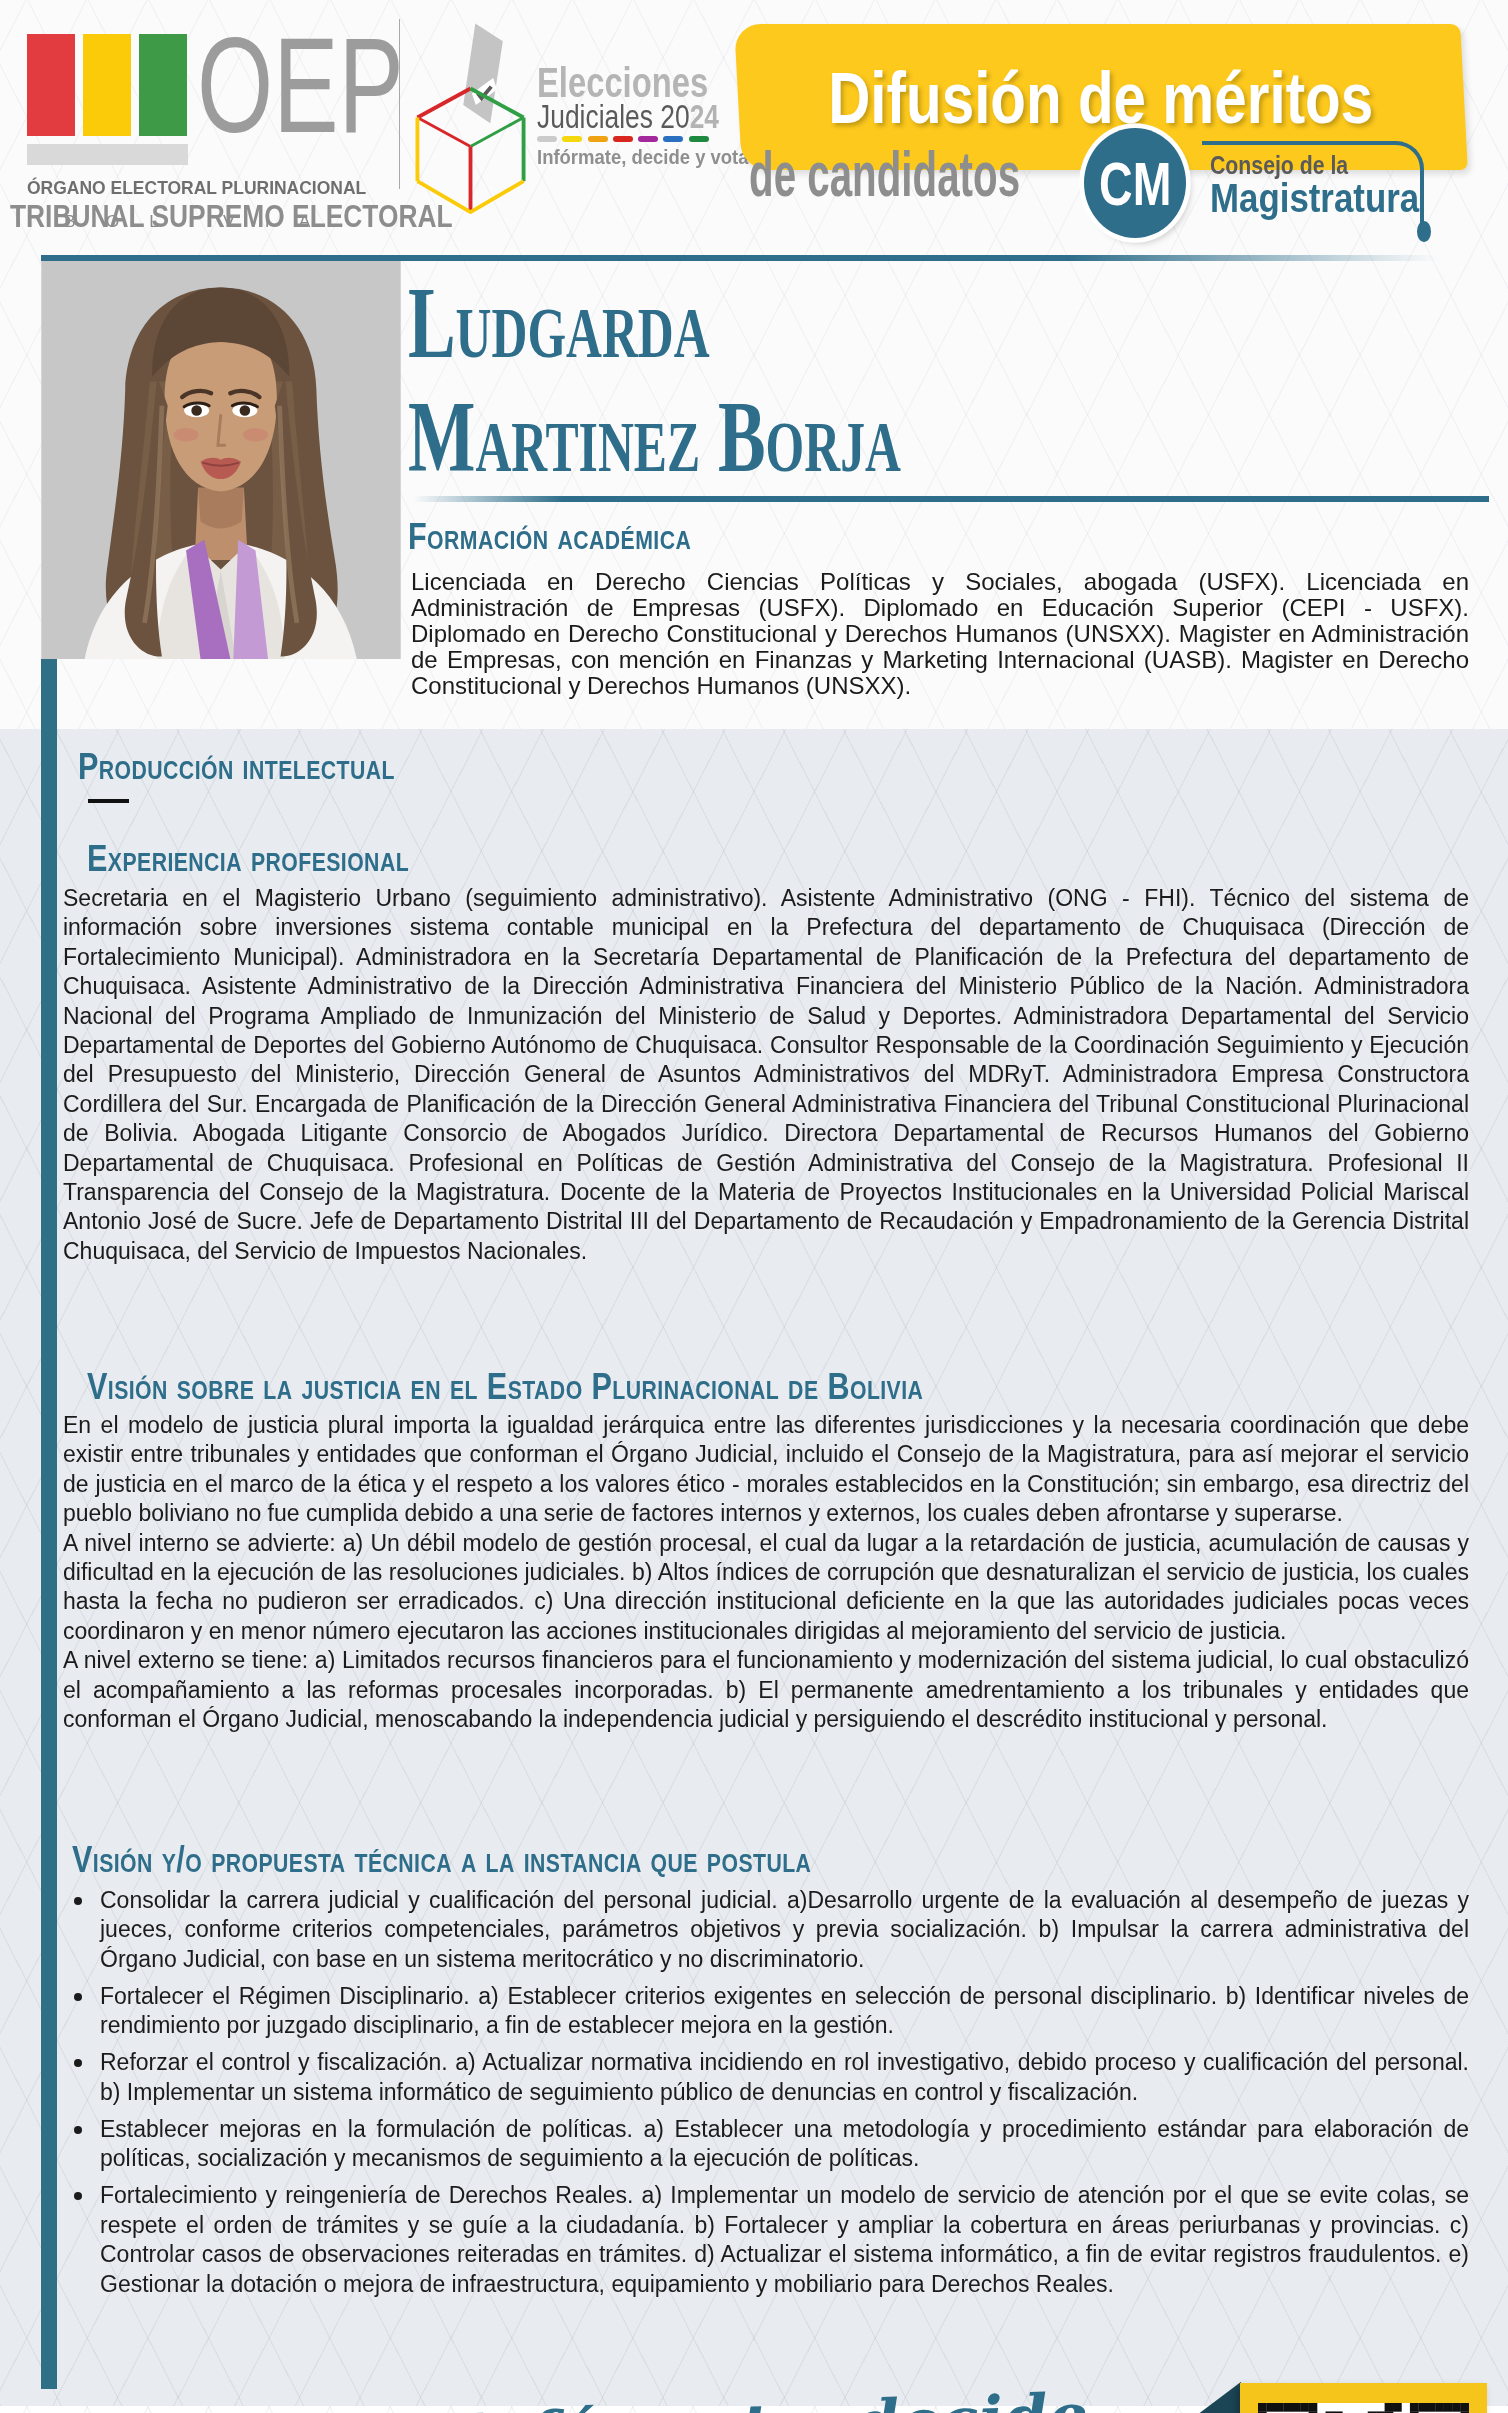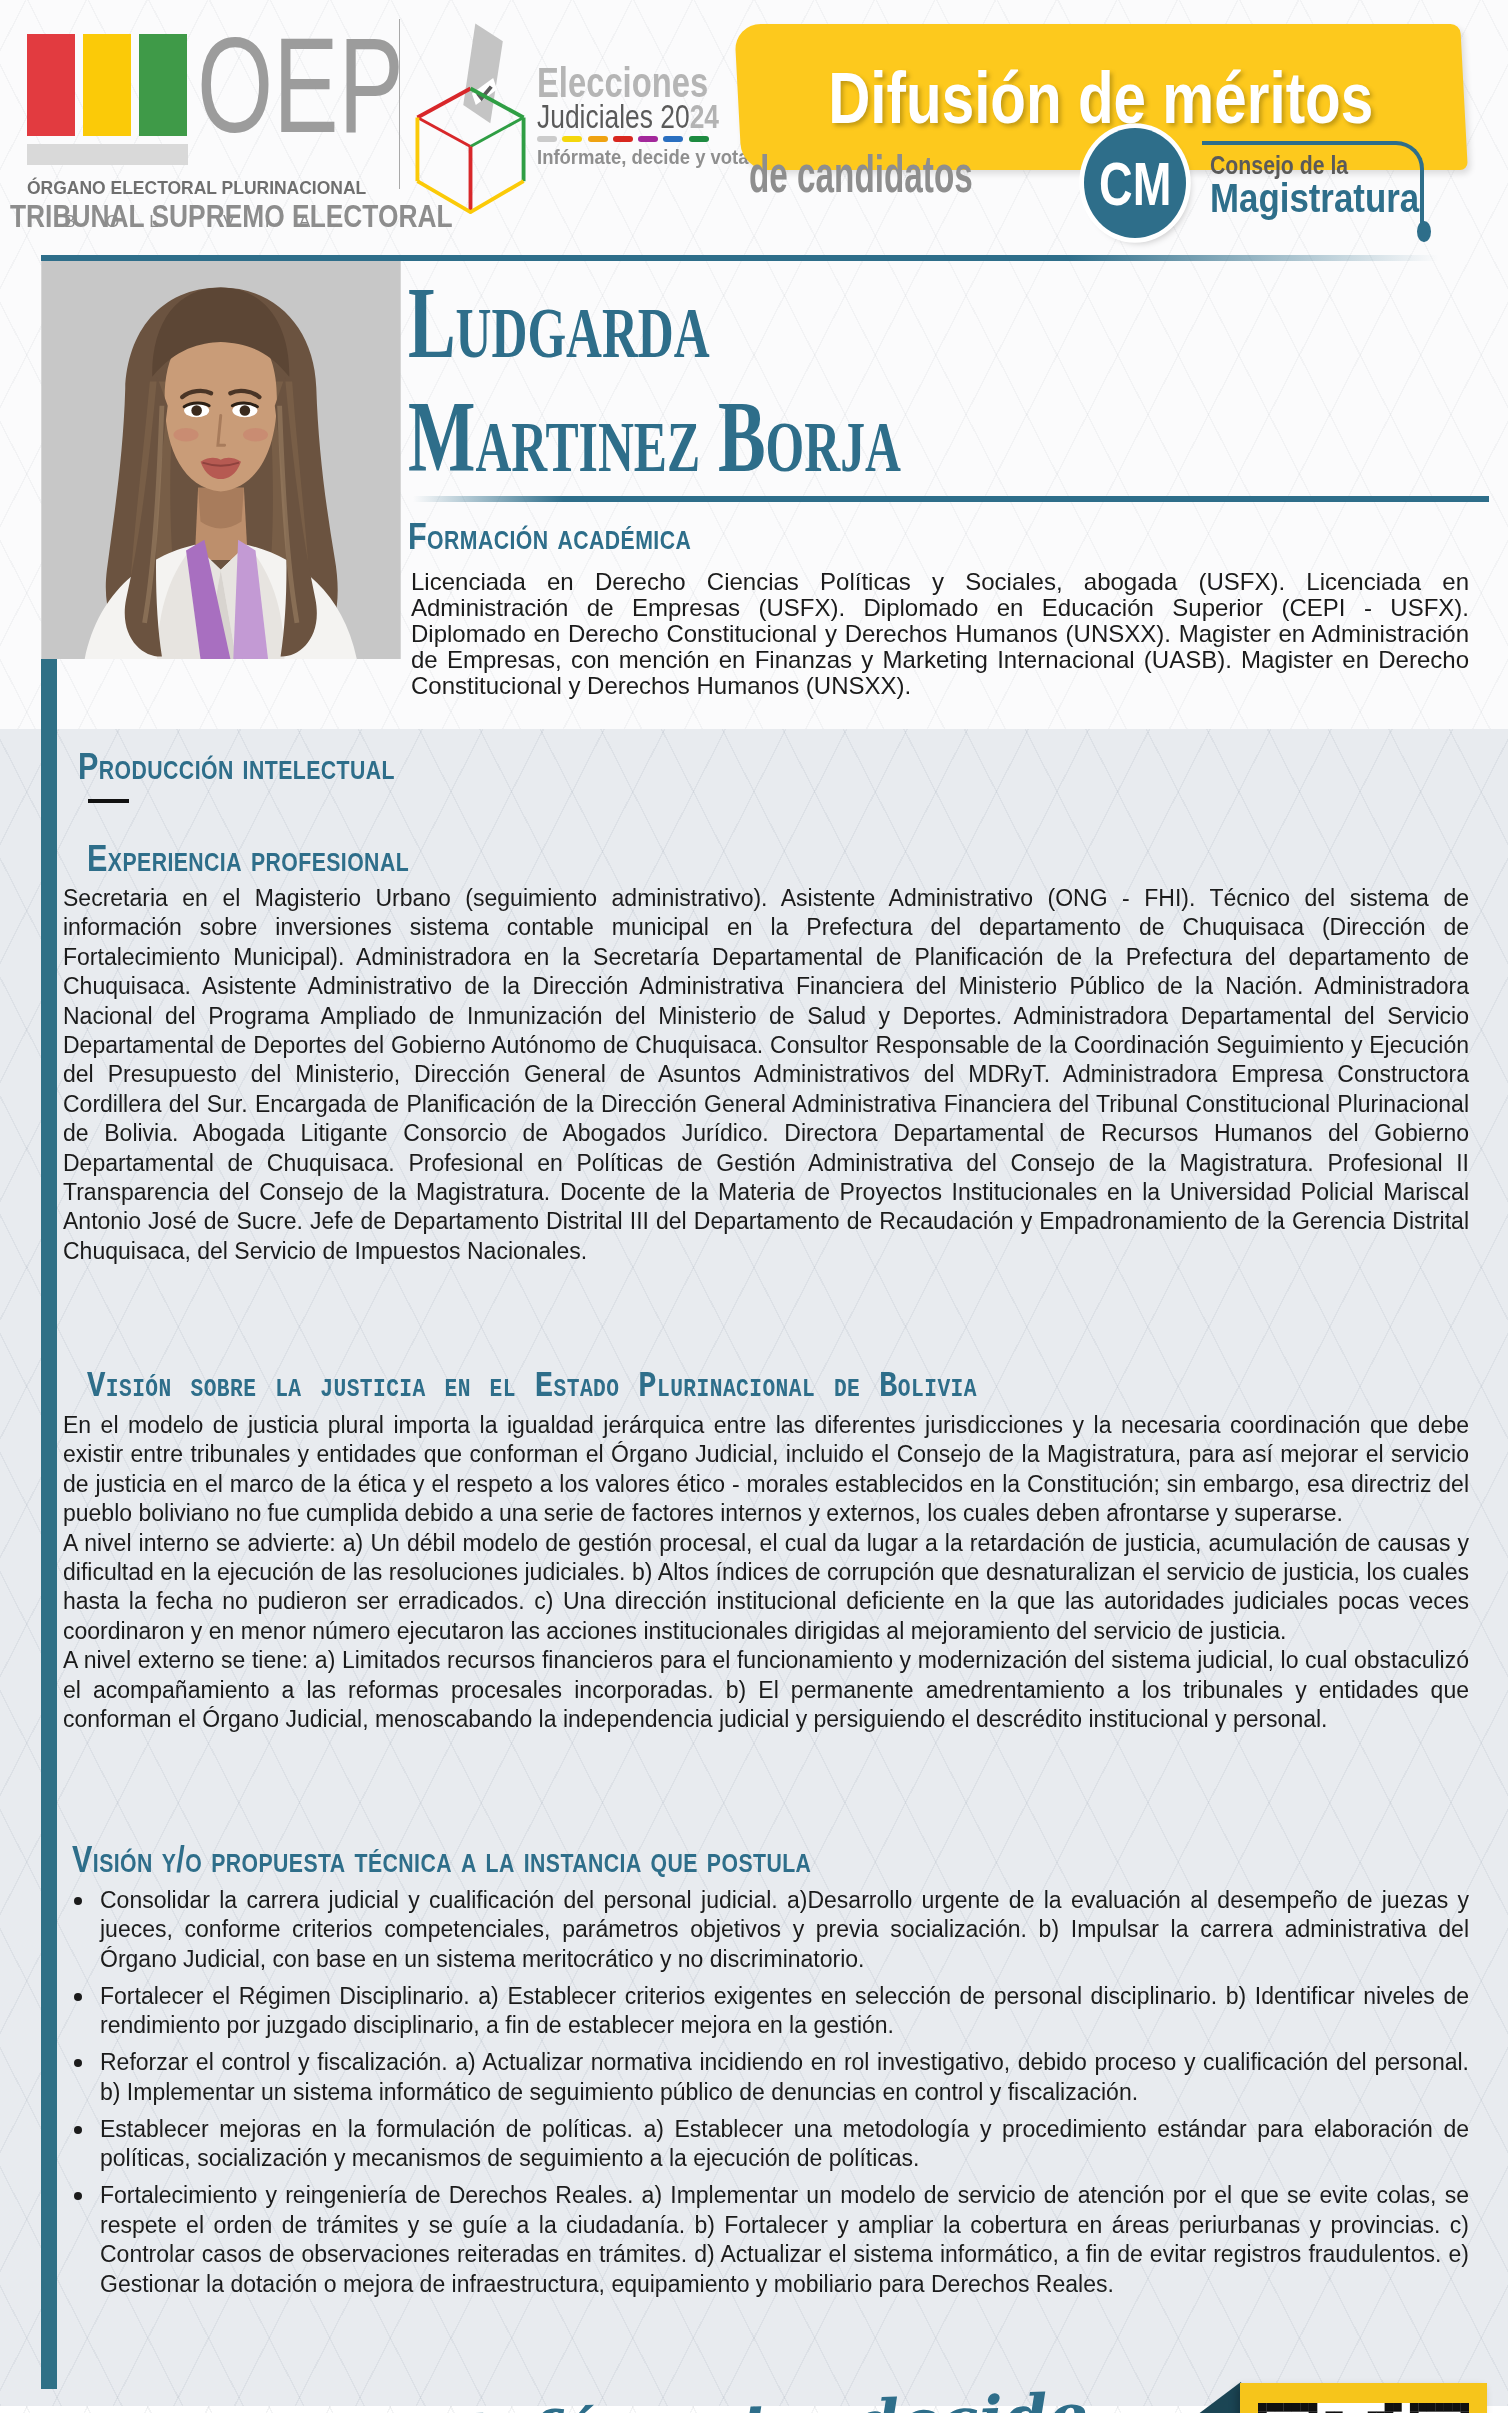--- a/index.html
+++ b/index.html
@@ -32,21 +32,21 @@
   .elec-sub .p2{color:#b3b3b3;font-weight:700;}
   .elec-dashes{left:537px;top:136px;width:183px;display:flex;gap:5.3px;}
   .elec-dashes div{height:6.3px;width:20px;border-radius:3.4px;}
   .elec-tagline{left:537px;top:145px;font-size:21px;font-weight:700;color:#8f8f8f;}
 
   .banner{left:738px;top:24px;width:726px;height:146px;}
   .banner::before{content:"";position:absolute;inset:0;background:#fdc91d;
      border-radius:26.5px 9.7px 7.7px 26.5px;transform:skewX(3deg);box-shadow:2.9px 3.9px 6.8px rgba(0,0,0,0.12);}
   .banner-title{position:absolute;inset:0;display:flex;align-items:center;justify-content:center;
      font-size:73px;font-weight:700;color:#ffffff;text-shadow:3.4px 3.4px 4.8px rgba(90,70,0,0.35);}
-  .banner-sub{left:749px;top:143px;font-size:52px;font-weight:700;color:#8e8e8e;line-height:62px;}
+  .banner-sub{left:749px;top:143px;font-size:63px;font-weight:700;color:#8e8e8e;line-height:62px;}
 
   .cm-ellipse{left:1084px;top:128px;width:102px;height:110px;background:#2e6e8a;border-radius:50%;
      box-shadow:0 0 0 4.8px #ffffff, 3.9px 4.8px 7.7px rgba(0,0,0,0.22);display:flex;align-items:center;justify-content:center;}
   .cm-abbr{font-size:62px;font-weight:700;color:#ffffff;}
   .cm-line1{left:1210px;top:151px;font-size:25px;font-weight:700;color:#5a5a5a;}
   .cm-line2{left:1210px;top:175px;font-size:41px;font-weight:700;color:#2e6e8a;}
   .cm-deco{left:1202px;top:141px;width:218px;height:81px;border-top:4.8px solid #2e6e8a;
      border-right:4.8px solid #2e6e8a;border-top-right-radius:28px;}
   .cm-dot{left:1417px;top:221px;width:13.5px;height:21px;background:#2e6e8a;border-radius:50%;}
 
@@ -219,21 +219,21 @@
 
   <div class="abs gray-band"></div>
   <div class="abs left-bar"></div>
 
   <h2 class="abs sec-h produccion-h" style="margin:0;"><span class="cx" style="transform:scaleX(.85)">Producción intelectual</span></h2>
   <div class="abs produccion-dash">—</div>
 
   <h2 class="abs sec-h experiencia-h" style="margin:0;"><span class="cx" style="transform:scaleX(.85)">Experiencia profesional</span></h2>
   <p class="abs body-txt experiencia-p" style="margin:0;">Secretaria en el Magisterio Urbano (seguimiento administrativo). Asistente Administrativo (ONG - FHI). Técnico del sistema de información sobre inversiones sistema contable municipal en la Prefectura del departamento de Chuquisaca (Dirección de Fortalecimiento Municipal). Administradora en la Secretaría Departamental de Planificación de la Prefectura del departamento de Chuquisaca. Asistente Administrativo de la Dirección Administrativa Financiera del Ministerio Público de la Nación. Administradora Nacional del Programa Ampliado de Inmunización del Ministerio de Salud y Deportes. Administradora Departamental del Servicio Departamental de Deportes del Gobierno Autónomo de Chuquisaca. Consultor Responsable de la Coordinación Seguimiento y Ejecución del Presupuesto del Ministerio, Dirección General de Asuntos Administrativos del MDRyT. Administradora Empresa Constructora Cordillera del Sur. Encargada de Planificación de la Dirección General Administrativa Financiera del Tribunal Constitucional Plurinacional de Bolivia. Abogada Litigante Consorcio de Abogados Jurídico. Directora Departamental de Recursos Humanos del Gobierno Departamental de Chuquisaca. Profesional en Políticas de Gestión Administrativa del Consejo de la Magistratura. Profesional II Transparencia del Consejo de la Magistratura. Docente de la Materia de Proyectos Institucionales en la Universidad Policial Mariscal Antonio José de Sucre. Jefe de Departamento Distrital III del Departamento de Recaudación y Empadronamiento de la Gerencia Distrital Chuquisaca, del Servicio de Impuestos Nacionales.</p>
 
-  <h2 class="abs sec-h vision-h" style="margin:0;font-family:Liberation Mono, monospace;"><span class="cx" style="transform:scaleX(.85)">Visión sobre la justicia en el Estado Plurinacional de Bolivia</span></h2>
+  <h2 class="abs sec-h vision-h" style="margin:0;"><span class="cx" style="transform:scaleX(.85)">Visión sobre la justicia en el Estado Plurinacional de Bolivia</span></h2>
   <div class="abs body-txt vision-body">
     <p>En el modelo de justicia plural importa la igualdad jerárquica entre las diferentes jurisdicciones y la necesaria coordinación que debe existir entre tribunales y entidades que conforman el Órgano Judicial, incluido el Consejo de la Magistratura, para así mejorar el servicio de justicia en el marco de la ética y el respeto a los valores ético - morales establecidos en la Constitución; sin embargo, esa directriz del pueblo boliviano no fue cumplida debido a una serie de factores internos y externos, los cuales deben afrontarse y superarse.</p>
     <p>A nivel interno se advierte: a) Un débil modelo de gestión procesal, el cual da lugar a la retardación de justicia, acumulación de causas y dificultad en la ejecución de las resoluciones judiciales. b) Altos índices de corrupción que desnaturalizan el servicio de justicia, los cuales hasta la fecha no pudieron ser erradicados. c) Una dirección institucional deficiente en la que las autoridades judiciales pocas veces coordinaron y en menor número ejecutaron las acciones institucionales dirigidas al mejoramiento del servicio de justicia.</p>
     <p>A nivel externo se tiene: a) Limitados recursos financieros para el funcionamiento y modernización del sistema judicial, lo cual obstaculizó el acompañamiento a las reformas procesales incorporadas. b) El permanente amedrentamiento a los tribunales y entidades que conforman el Órgano Judicial, menoscabando la independencia judicial y persiguiendo el descrédito institucional y personal.</p>
   </div>
 
   <h2 class="abs sec-h propuesta-h" style="margin:0;"><span class="cx" style="transform:scaleX(.85)">Visión y/o propuesta técnica a la instancia que postula</span></h2>
   <ul class="abs propuesta-list">
     <li>Consolidar la carrera judicial y cualificación del personal judicial. a)Desarrollo urgente de la evaluación al desempeño de juezas y jueces, conforme criterios competenciales, parámetros objetivos y previa socialización. b) Impulsar la carrera administrativa del Órgano Judicial, con base en un sistema meritocrático y no discriminatorio.</li>
     <li>Fortalecer el Régimen Disciplinario. a) Establecer criterios exigentes en selección de personal disciplinario. b) Identificar niveles de rendimiento por juzgado disciplinario, a fin de establecer mejora en la gestión.</li>

